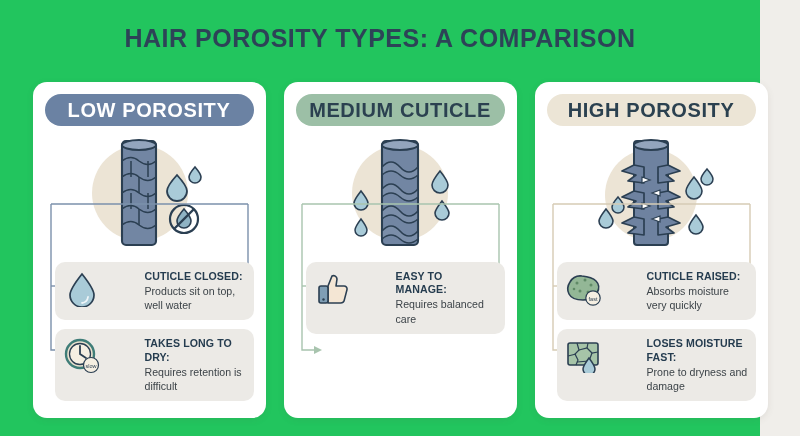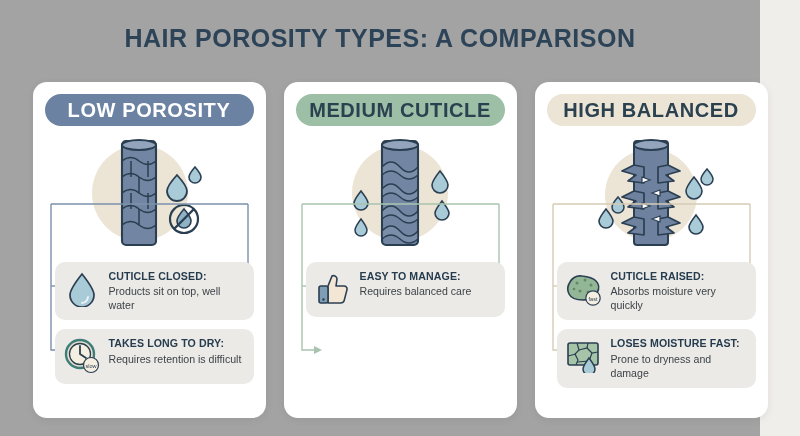--- a/index.html
+++ b/index.html
@@ -5,21 +5,21 @@
   * { box-sizing: border-box; margin: 0; padding: 0; }
   html, body {
     width: 800px; height: 436px;
     overflow: hidden;
     background: #f0eeea;
     font-family: "Liberation Sans", sans-serif;
   }
   .page {
     position: relative;
     width: 760px; height: 436px;
-    background: #a3a3a3;
+    background: #22c55e;
   }
   .page-title {
     position: absolute;
     top: 24px; left: 0; right: 0;
     text-align: center;
     font-size: 25px;
     font-weight: bold;
     letter-spacing: 0.5px;
     color: #2d4357;
     font-family: "Liberation Sans", sans-serif;
@@ -81,21 +81,21 @@
     border-radius: 10px;
     padding: 7px 8px 8px 7px;
     margin-bottom: 9px;
     min-height: 52px;
   }
   .item-icon {
     flex: 0 0 40px;
     width: 40px; height: 40px;
     display: flex; align-items: center; justify-content: center;
   }
-  .item-text { padding-top: 1px; }
+  .item-text { padding-top: 1px; margin-left: 36px; }
   .item-head {
     font-size: 10.6px;
     font-weight: bold;
     color: #253c4f;
     letter-spacing: 0.1px;
     line-height: 1.25;
   }
   .item-body {
     font-size: 10.6px;
     color: #3c4348;
@@ -241,21 +241,21 @@
           </div>
           <div class="item-text">
             <div class="item-head">EASY TO MANAGE:</div>
             <div class="item-body">Requires balanced care</div>
           </div>
         </div>
       </div>
     </div>
 
     <div class="card">
-      <div class="pill high">HIGH BALANCED</div>
+      <div class="pill high">HIGH POROSITY</div>
 
       <div class="hero">
         <svg width="150" height="120" viewBox="0 0 150 120">
           <circle cx="75" cy="62" r="46" fill="#ece4d5"></circle>
           <rect x="58" y="8" width="34" height="104" rx="3" fill="#6e82a0" stroke="#2b3f52" stroke-width="2"></rect>
           <ellipse cx="75" cy="12" rx="17" ry="5" fill="#93a5bd" stroke="#2b3f52" stroke-width="2"></ellipse>
           <g fill="#6e82a0" stroke="#2b3f52" stroke-width="1.7" stroke-linejoin="round">
             <path d="M58 32 l-12 6 l14 4 l-8 6 l16 2 l0 -16z"></path>
             <path d="M92 32 l12 6 l-14 4 l8 6 l-16 2 l0 -16z"></path>
             <path d="M58 58 l-12 6 l14 4 l-8 6 l16 2 l0 -16z"></path>

